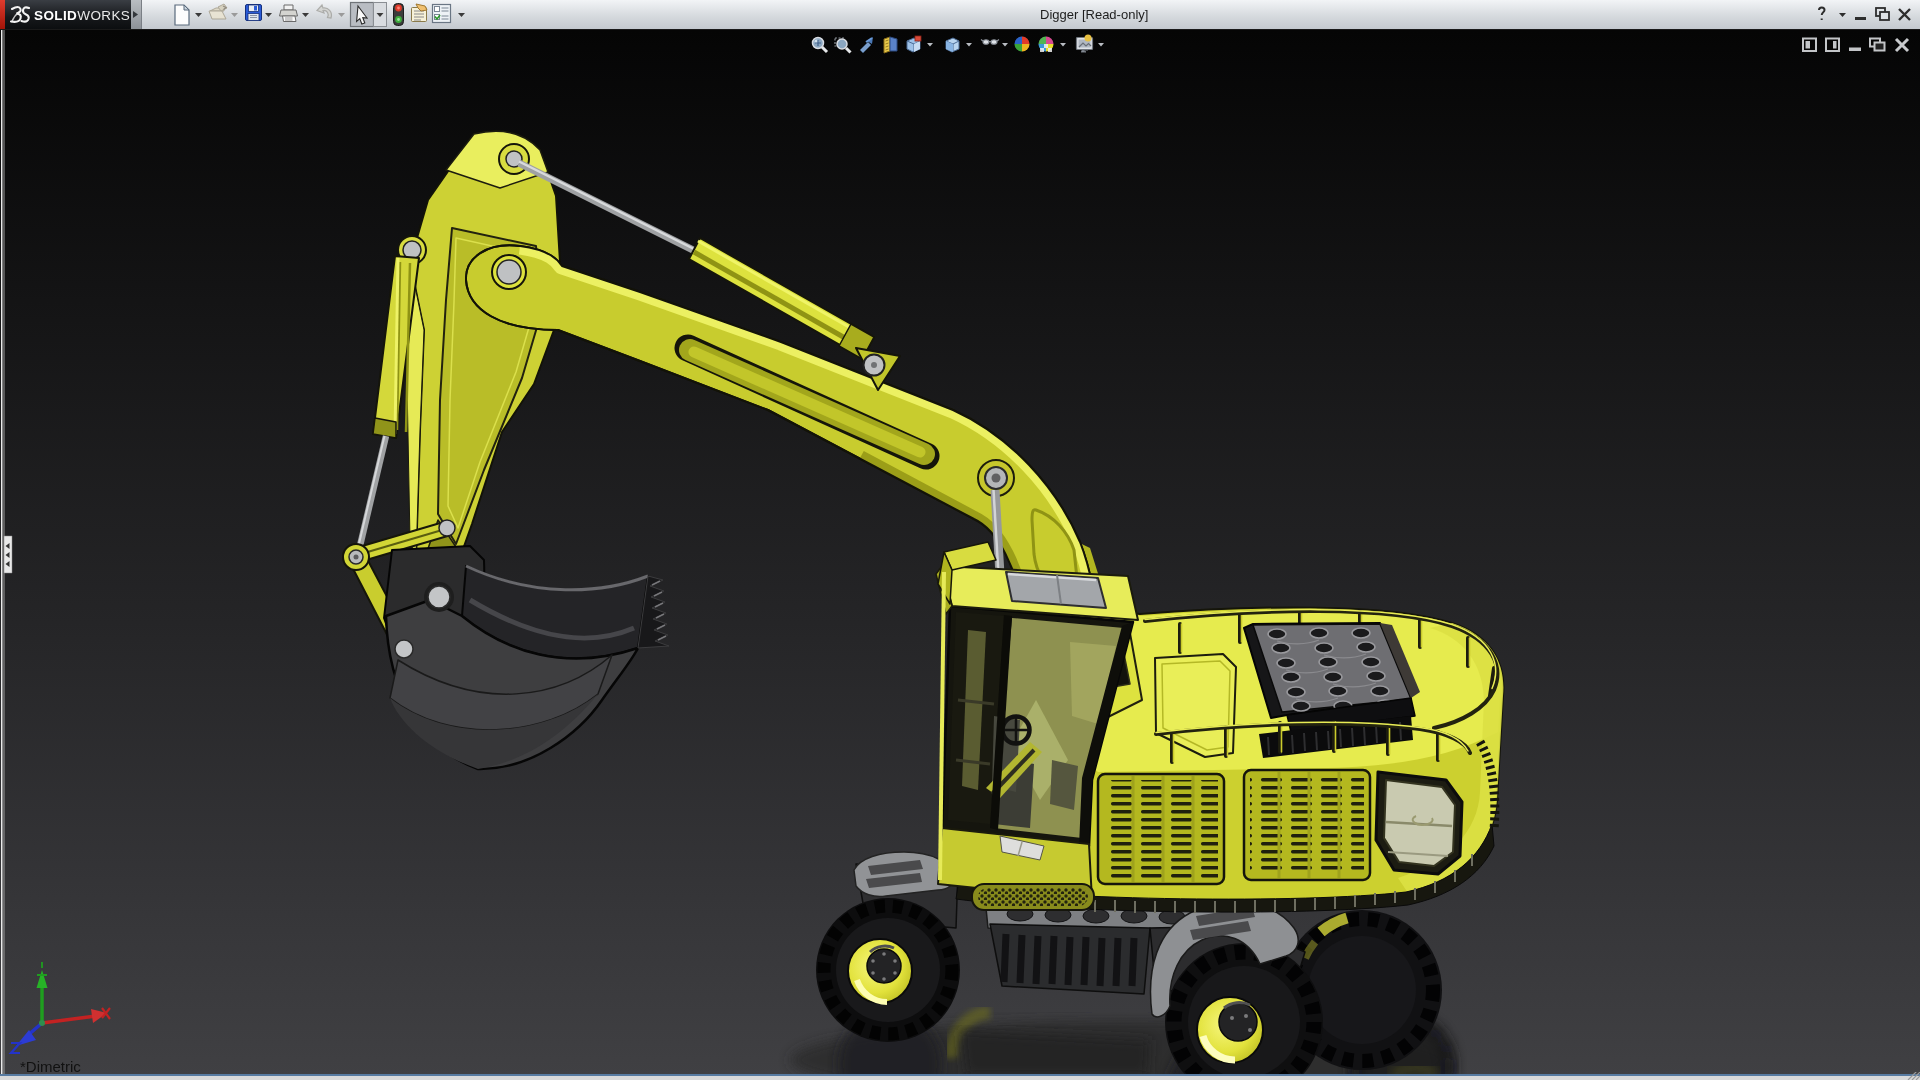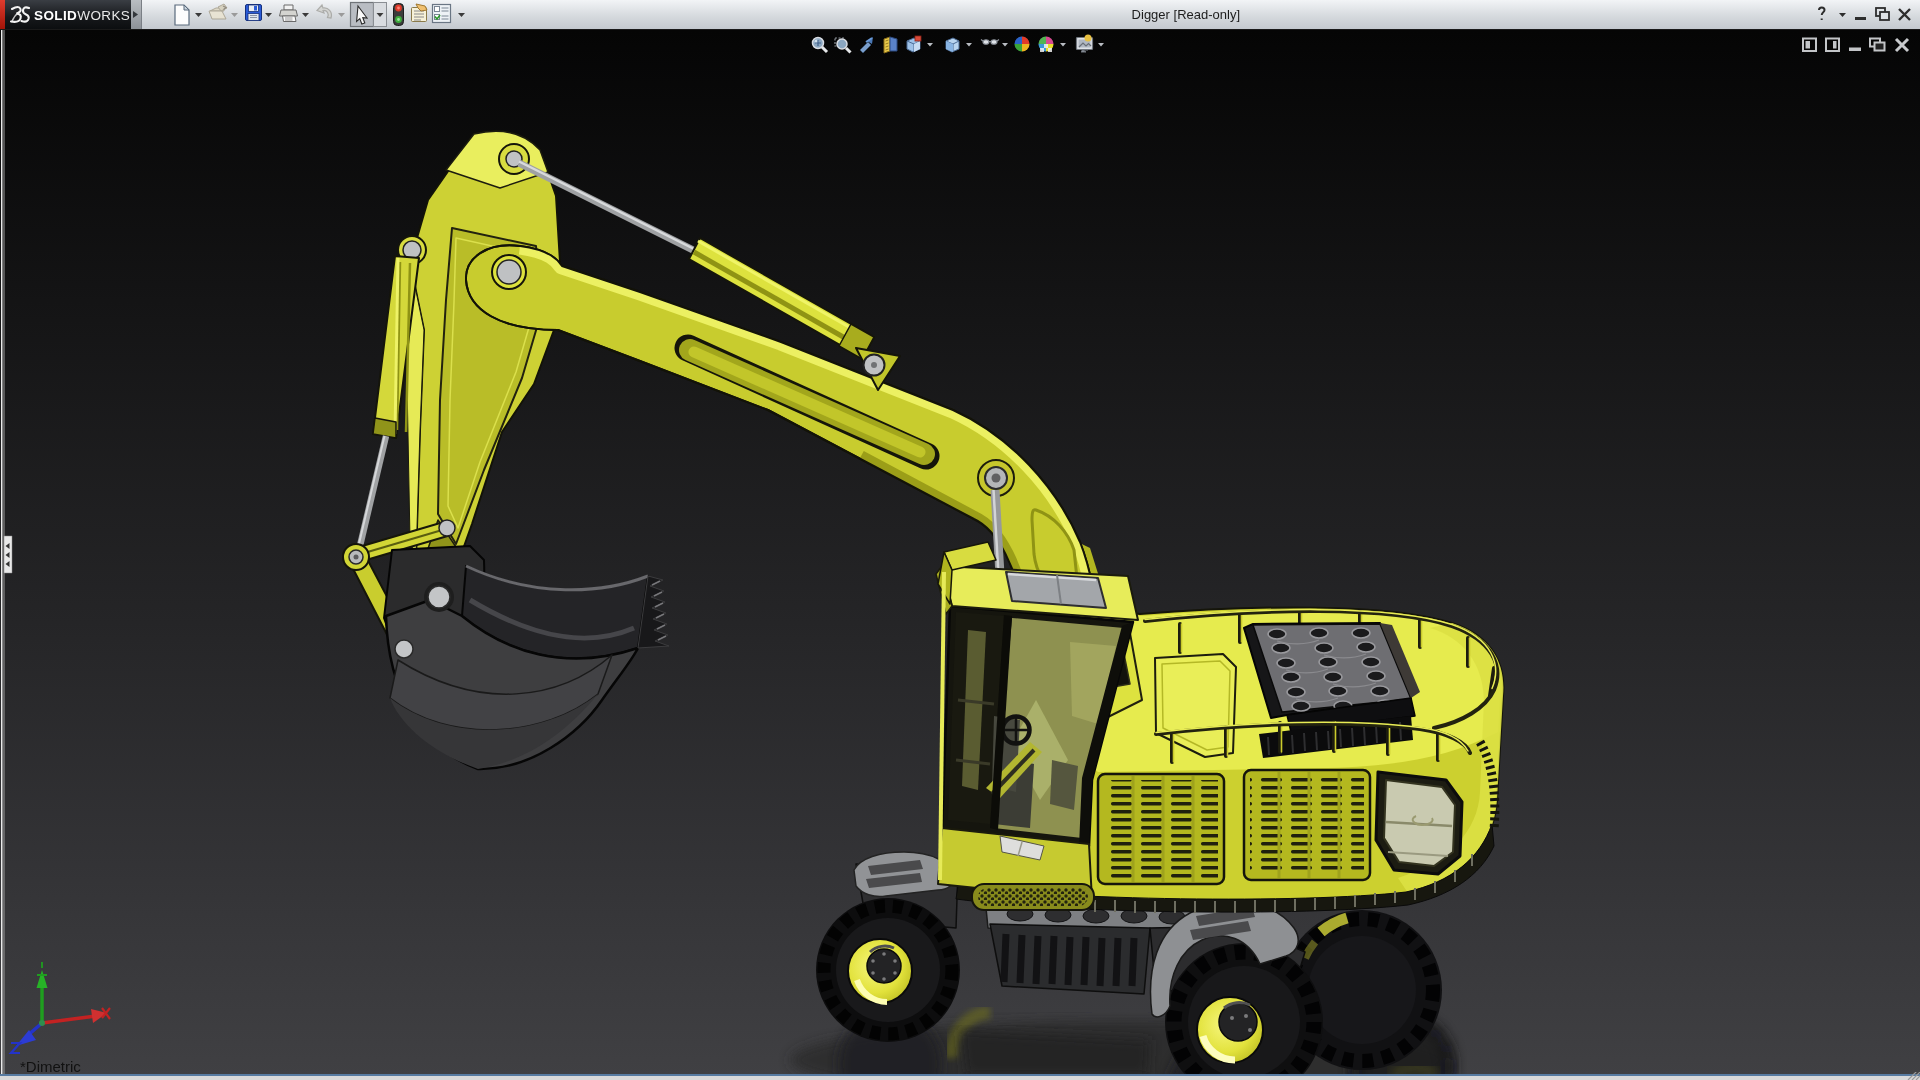--- a/index.html
+++ b/index.html
@@ -1,20 +1,20 @@
 <!DOCTYPE html>
 <html><head>
 <meta charset="utf-8">
 <style>
   html,body{margin:0;padding:0;width:1920px;height:1080px;overflow:hidden;background:#000;font-family:"Liberation Sans",sans-serif;}
   #titlebar{position:absolute;left:0;top:0;width:1920px;height:29px;background:linear-gradient(#f2f4f6,#d6dade 55%,#c4c9cf);border-bottom:1px solid #1a1a1a;}
   #redstripe{position:absolute;left:0;top:0;width:5px;height:29px;background:linear-gradient(#e03c2e,#a31408);}
   #logopanel{position:absolute;left:5px;top:0;width:126px;height:29px;background:linear-gradient(#3a3e44,#16181b 60%,#0c0e10);}
   #logotab{position:absolute;left:131px;top:0;width:10px;height:29px;background:linear-gradient(#b9bdc2,#8d9298);border-right:1px solid #7a7f85;}
-  #title{position:absolute;left:1040px;top:0;width:200px;height:47px;line-height:29px;text-align:right;font-size:13px;color:#1d1d1d;}
+  #title{position:absolute;left:1040px;top:0;width:200px;height:47px;line-height:29px;text-align:left;font-size:13px;color:#1d1d1d;}
   #statusbar{position:absolute;left:0;top:1074px;width:1920px;height:6px;background:#d9d9d9;border-top:2px solid #587ba1;box-sizing:border-box;}
   #vp{position:absolute;left:0;top:30px;}
 </style>
 </head>
 <body>
 <div id="titlebar">
   <div id="redstripe"></div>
   <div id="logopanel"></div>
   <div id="logotab"></div>
   <div id="title">Digger [Read-only]</div>

